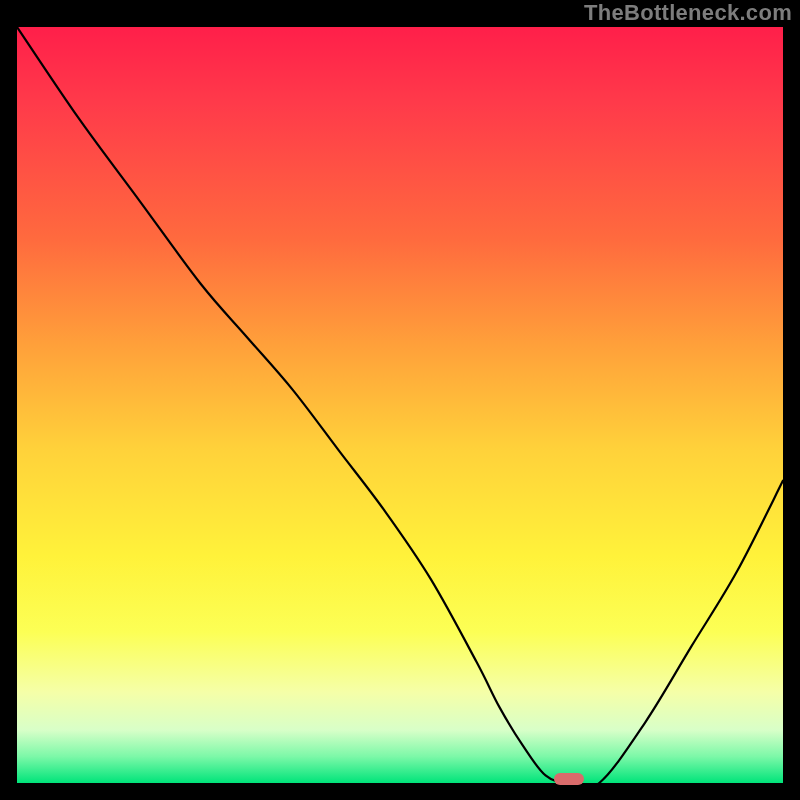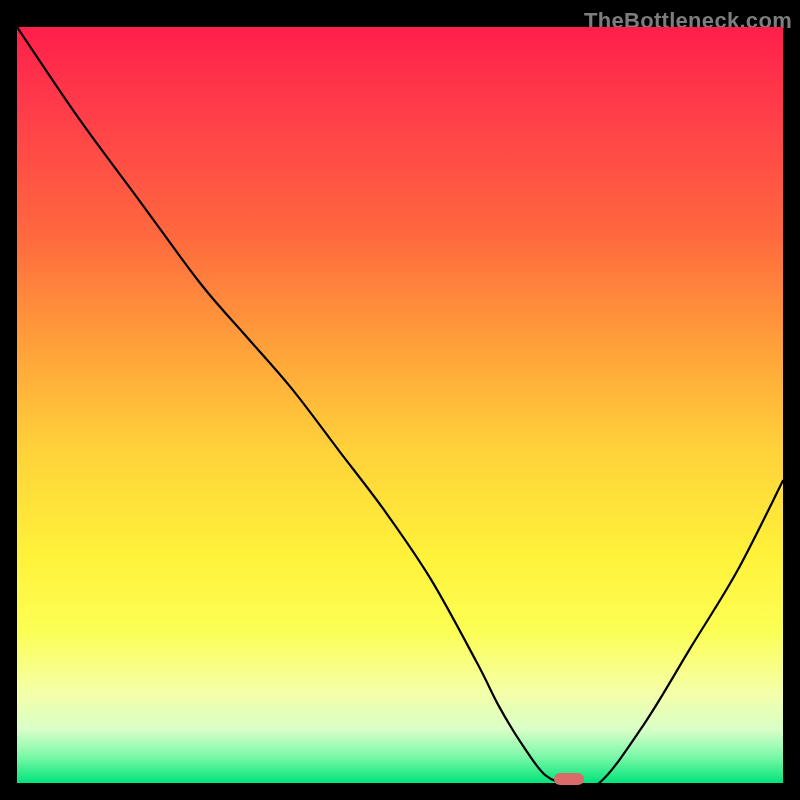--- a/index.html
+++ b/index.html
@@ -12,21 +12,21 @@
     font-family: Arial, Helvetica, sans-serif;
   }
   .frame {
     position: relative;
     width: 800px;
     height: 800px;
     background: #000;
   }
   .watermark {
     position: absolute;
-    top: 8px;
+    top: 0;
     right: 8px;
     color: #7d7d7d;
     font-size: 22px;
     font-weight: 600;
     letter-spacing: 0.3px;
     user-select: none;
   }
   .plot-area {
     position: absolute;
     left: 17px;

